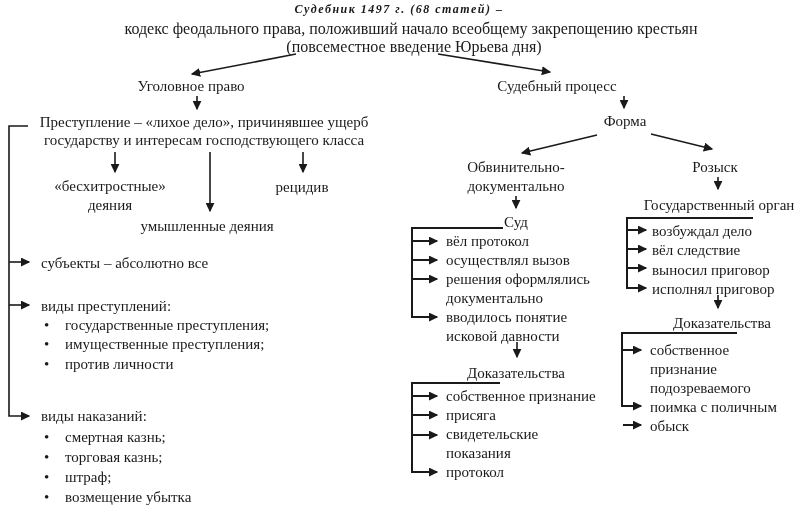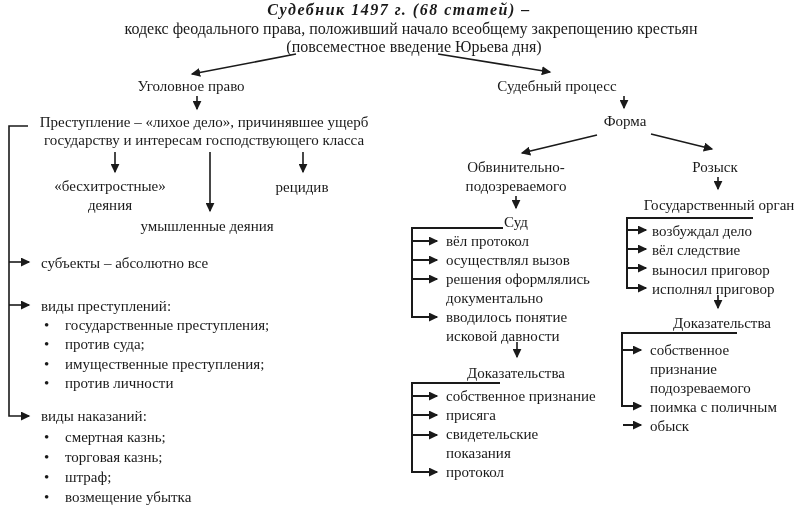--- a/index.html
+++ b/index.html
@@ -6,21 +6,21 @@
   html,body { background:#ffffff; }
   body { font-family:"Liberation Serif","DejaVu Serif",serif; }
   #canvas {
     position:relative; width:800px; height:505px;
     background:#ffffff; color:#1a1a1a;
     font-size:15px; overflow:hidden;
   }
   .t { position:absolute; line-height:19px; white-space:nowrap; }
   .cx { transform:translateX(-50%); }
   .pre { white-space:pre-line; text-align:center; }
-  .title1 { font-size:16px; font-weight:bold; font-style:italic; letter-spacing:1.5px; }
+  .title1 { font-size:12px; font-weight:bold; font-style:italic; letter-spacing:1.5px; }
   .title2, .title3 { font-size:16px;margin-left:11px; }
   .def { width:358px; text-align:center; white-space:pre-line; line-height:18px; }
   .two { line-height:18.5px; }
   .vlist .li { white-space:pre-line; line-height:19px; }
   .vlist2 .li { white-space:pre-line; line-height:19.3px; }
   .blist .li { white-space:nowrap; }
   .blist .dot { display:inline-block; width:21px; }
   .b1 .li { line-height:19.3px;font-family:Liberation Serif, serif; }
   .b2 .li { line-height:19.9px; }
   svg.lines { position:absolute; left:0; top:0; }
@@ -89,38 +89,37 @@
 государству и интересам господствующего класса</div>
   <div class="t cx pre two" style="left:110px; top:177px">«бесхитростные»
 деяния</div>
   <div class="t cx" style="left:302px; top:178px">рецидив</div>
   <div class="t cx" style="left:207px; top:217px">умышленные деяния</div>
   <div class="t" style="left:41px; top:254px">субъекты – абсолютно все</div>
 
   <div class="t" style="left:41px; top:297px">виды преступлений:</div>
   <div class="t blist b1" style="left:44px; top:316px">
     <div class="li"><span class="dot">•</span><span>государственные преступления;</span></div>
-    <div class="li"><span class="dot">•</span><span>против суда;</span></div>
     <div class="li"><span class="dot">•</span><span>имущественные преступления;</span></div>
     <div class="li"><span class="dot">•</span><span>против личности</span></div>
   </div>
 
   <div class="t" style="left:41px; top:407px">виды наказаний:</div>
   <div class="t blist b2" style="left:44px; top:428px">
     <div class="li"><span class="dot">•</span><span>смертная казнь;</span></div>
     <div class="li"><span class="dot">•</span><span>торговая казнь;</span></div>
     <div class="li"><span class="dot">•</span><span>штраф;</span></div>
     <div class="li"><span class="dot">•</span><span>возмещение убытка</span></div>
   </div>
 
   <div class="t cx" style="left:557px; top:77px">Судебный процесс</div>
   <div class="t cx" style="left:625px; top:112px">Форма</div>
 
   <div class="t cx pre" style="left:516px; top:158px">Обвинительно-
-подозреваемого</div>
+документально</div>
   <div class="t cx" style="left:516px; top:213px">Суд</div>
   <div class="t vlist" style="left:446px; top:232px">
     <div class="li">вёл протокол</div>
     <div class="li">осуществлял вызов</div>
     <div class="li">решения оформлялись
 документально</div>
     <div class="li">вводилось понятие
 исковой давности</div>
   </div>
   <div class="t cx" style="left:516px; top:364px">Доказательства</div>

